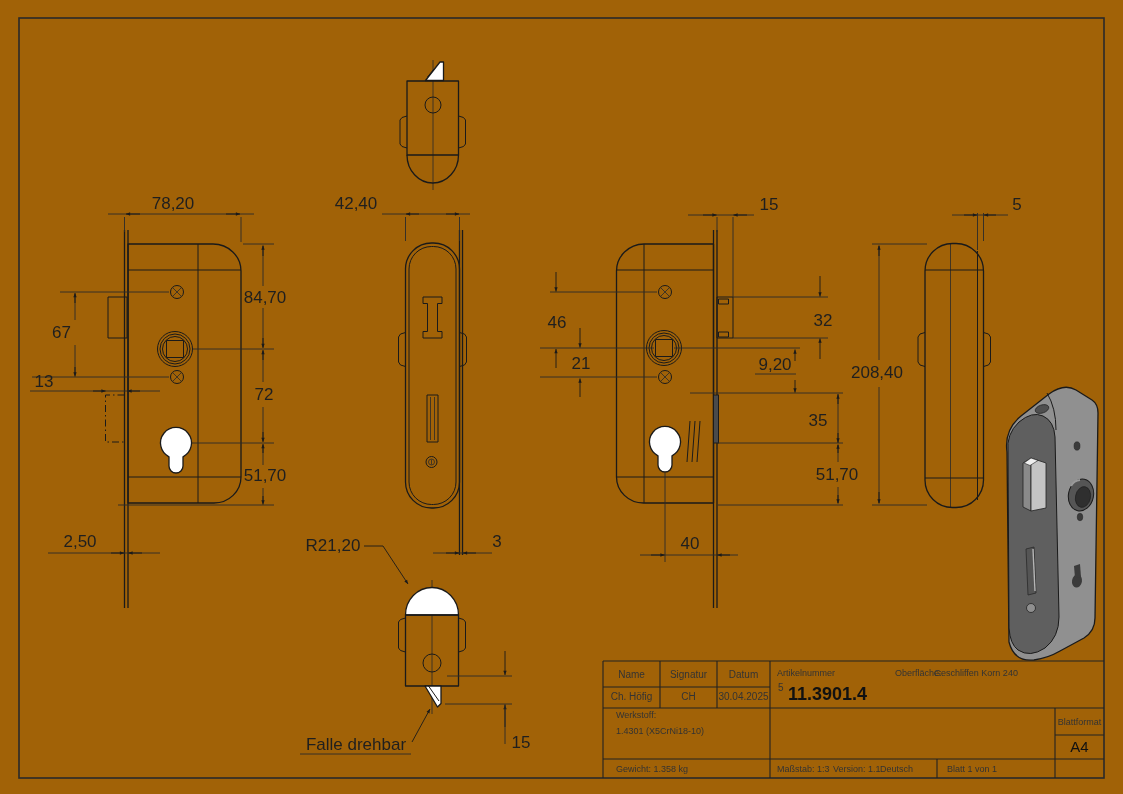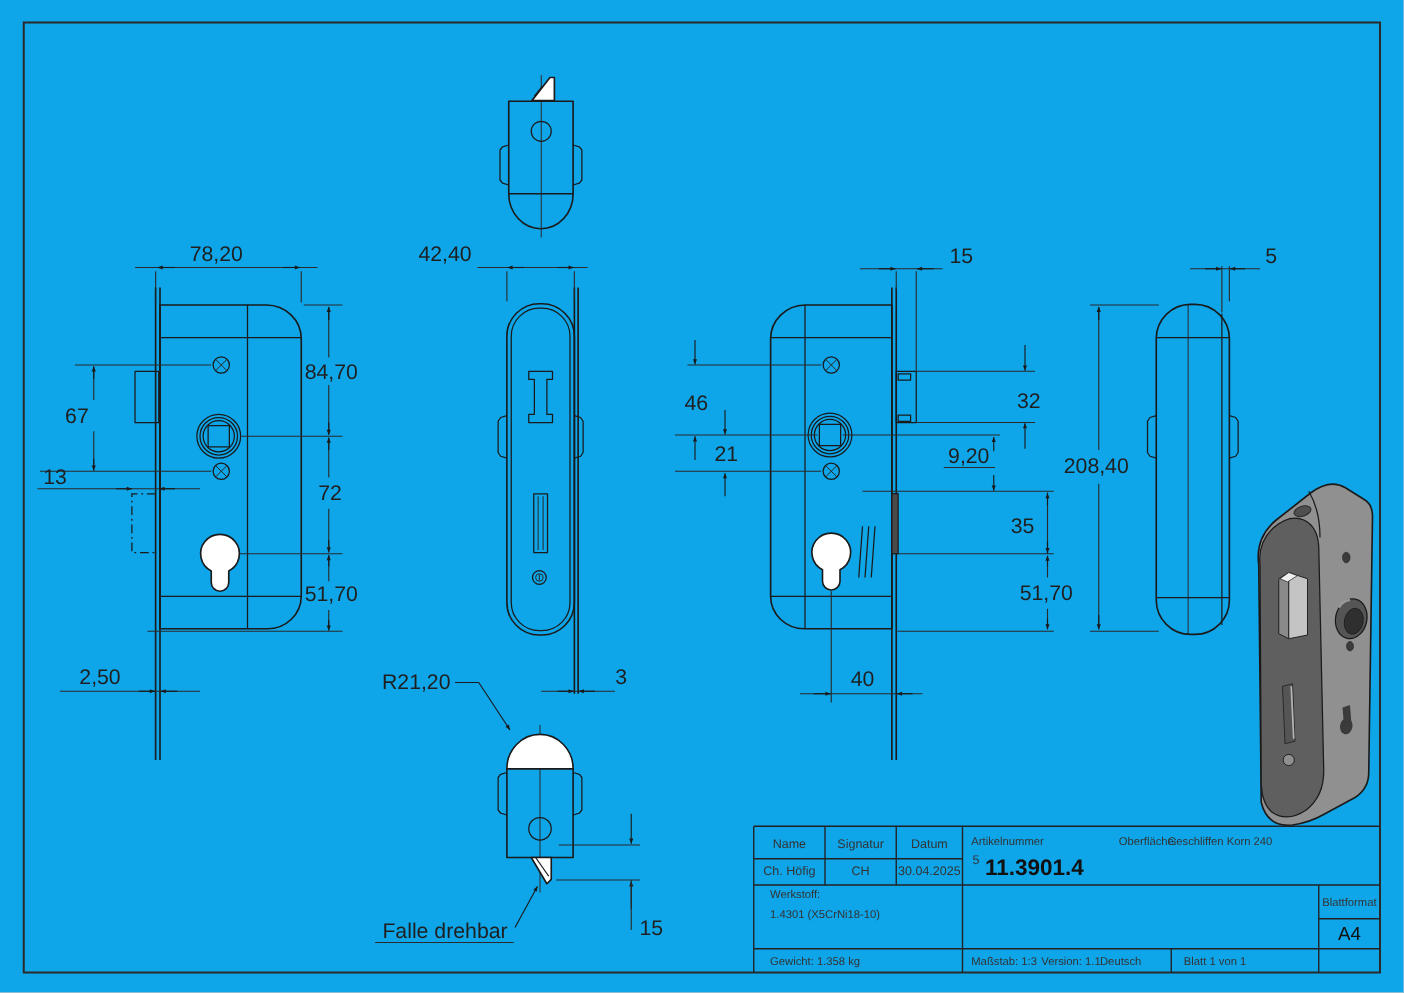--- a/index.html
+++ b/index.html
@@ -1,16 +1,16 @@
 <!DOCTYPE html>
 <html><head>
 <meta charset="utf-8">
 <style>
   html,body{margin:0;padding:0;background:#e8e8e8;}
-  .sheet{position:relative;width:1123px;height:794px;background:#0ea5e9;margin:0 auto;
+  .sheet{position:relative;width:1123px;height:794px;background:#a16207;margin:0 auto;
          outline:1px solid #999;font-family:"Liberation Sans",sans-serif;overflow:hidden;}
   svg{position:absolute;left:0;top:0;}
   .o  {stroke:#1a1a1a;stroke-width:1.3;fill:none;stroke-linejoin:round;}
   .o2 {stroke:#1a1a1a;stroke-width:1;fill:none;stroke-linejoin:round;}
   .ow {stroke:#1a1a1a;stroke-width:1.3;fill:#ffffff;stroke-linejoin:round;}
   .d  {stroke:#2a2a2a;stroke-width:.9;fill:none;}
   .cl {stroke:#2a2a2a;stroke-width:.8;fill:none;}
   .dash{stroke:#1a1a1a;stroke-width:1;fill:none;stroke-dasharray:7 3 1.5 3;}
   .ar {stroke:#1a1a1a;stroke-width:.9;fill:none;}
   text.dim{font:17px "Liberation Sans",sans-serif;fill:#1f1f1f;}

